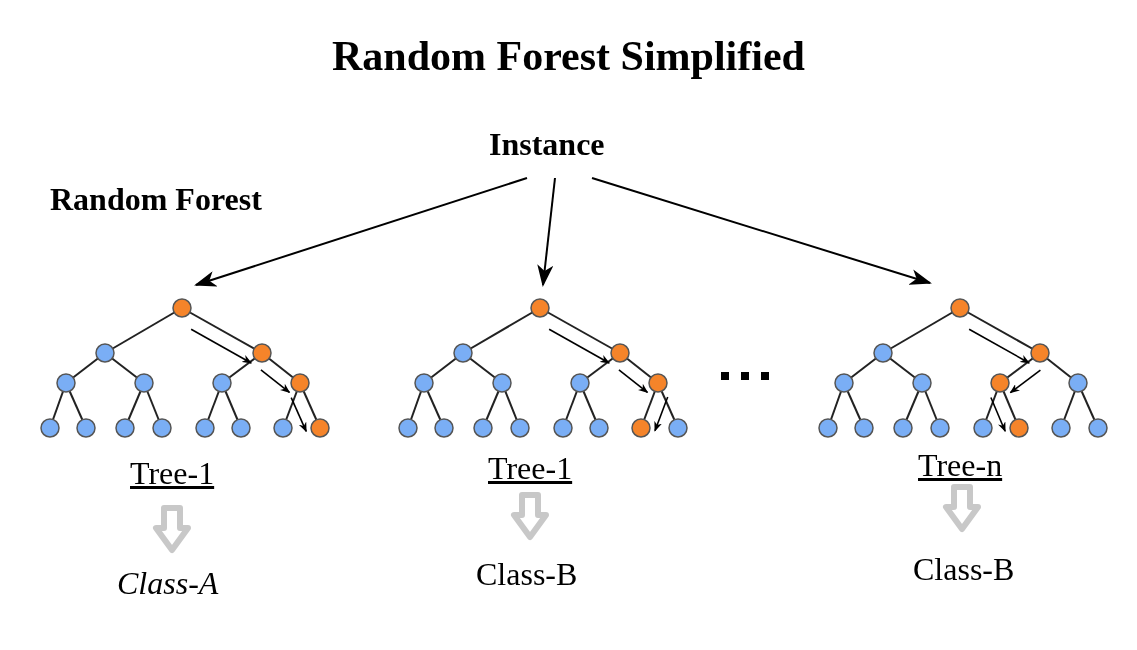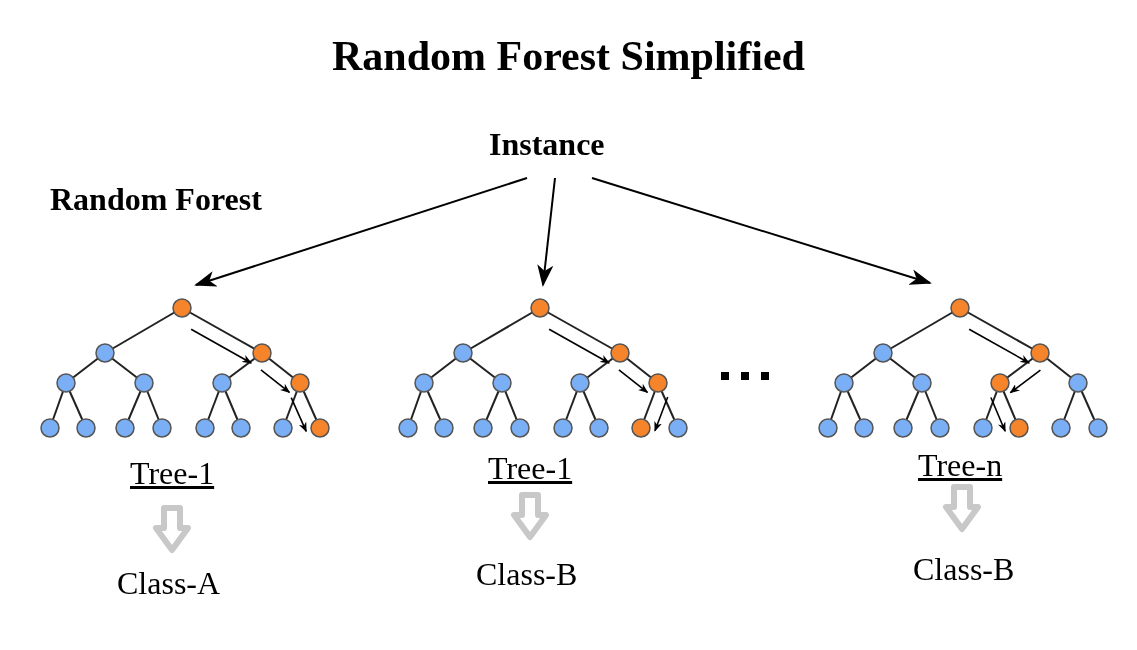--- a/index.html
+++ b/index.html
@@ -17,21 +17,21 @@
 <body>
 
 <div class="txt" id="title">Random Forest Simplified</div>
 <div class="txt" id="instance">Instance</div>
 <div class="txt" id="rf-label">Random Forest</div>
 
 <div class="txt tree-label" style="left:130px; top:455px;">Tree-1</div>
 <div class="txt tree-label" style="left:488px; top:450px;">Tree-1</div>
 <div class="txt tree-label" style="left:918px; top:447px;">Tree-n</div>
 
-<div class="txt class-label" style="left:117px; top:565px;">Class-A</div>
+<div class="txt class-label" style="left:117px; top:565px;font-style:italic;">Class-A</div>
 <div class="txt class-label" style="left:476px; top:556px;">Class-B</div>
 <div class="txt class-label" style="left:913px; top:551px;">Class-B</div>
 
 <svg id="diagram" width="1137" height="650" viewBox="0 0 1137 650">
   <defs>
     <marker id="ah" markerWidth="10" markerHeight="8" refX="9" refY="4" orient="auto" markerUnits="userSpaceOnUse">
       <path d="M0,0 L10,4 L0,8 L3,4 Z" fill="#000"></path>
     </marker>
     <marker id="ahBig" markerWidth="22" markerHeight="16" refX="20" refY="8" orient="auto" markerUnits="userSpaceOnUse">
       <path d="M0,0 L22,8 L0,16 L6,8 Z" fill="#000"></path>

